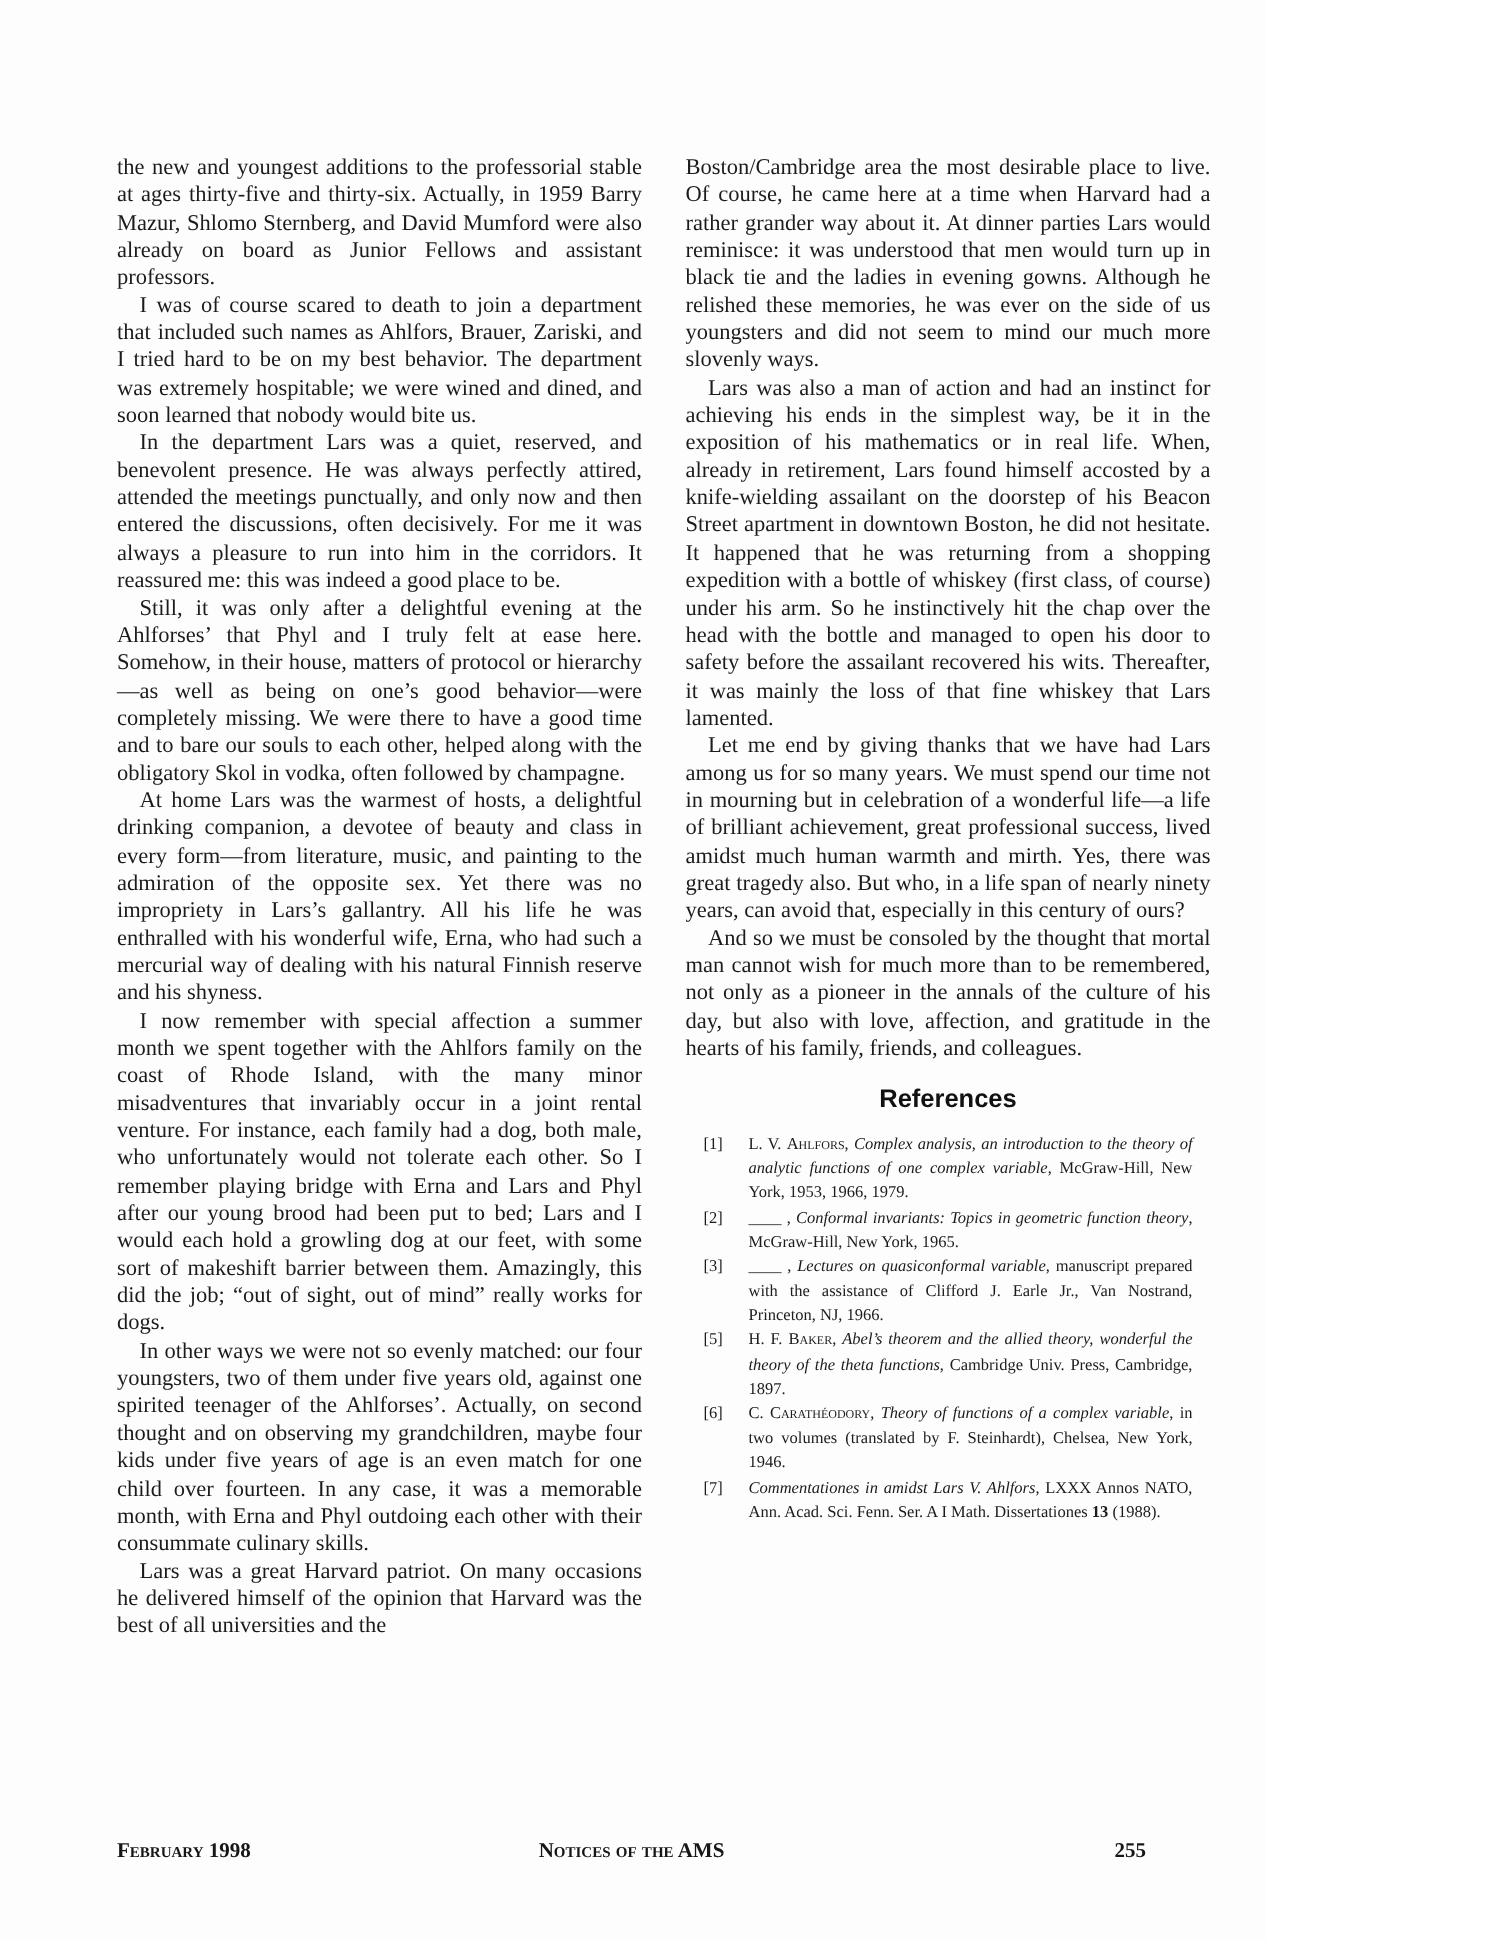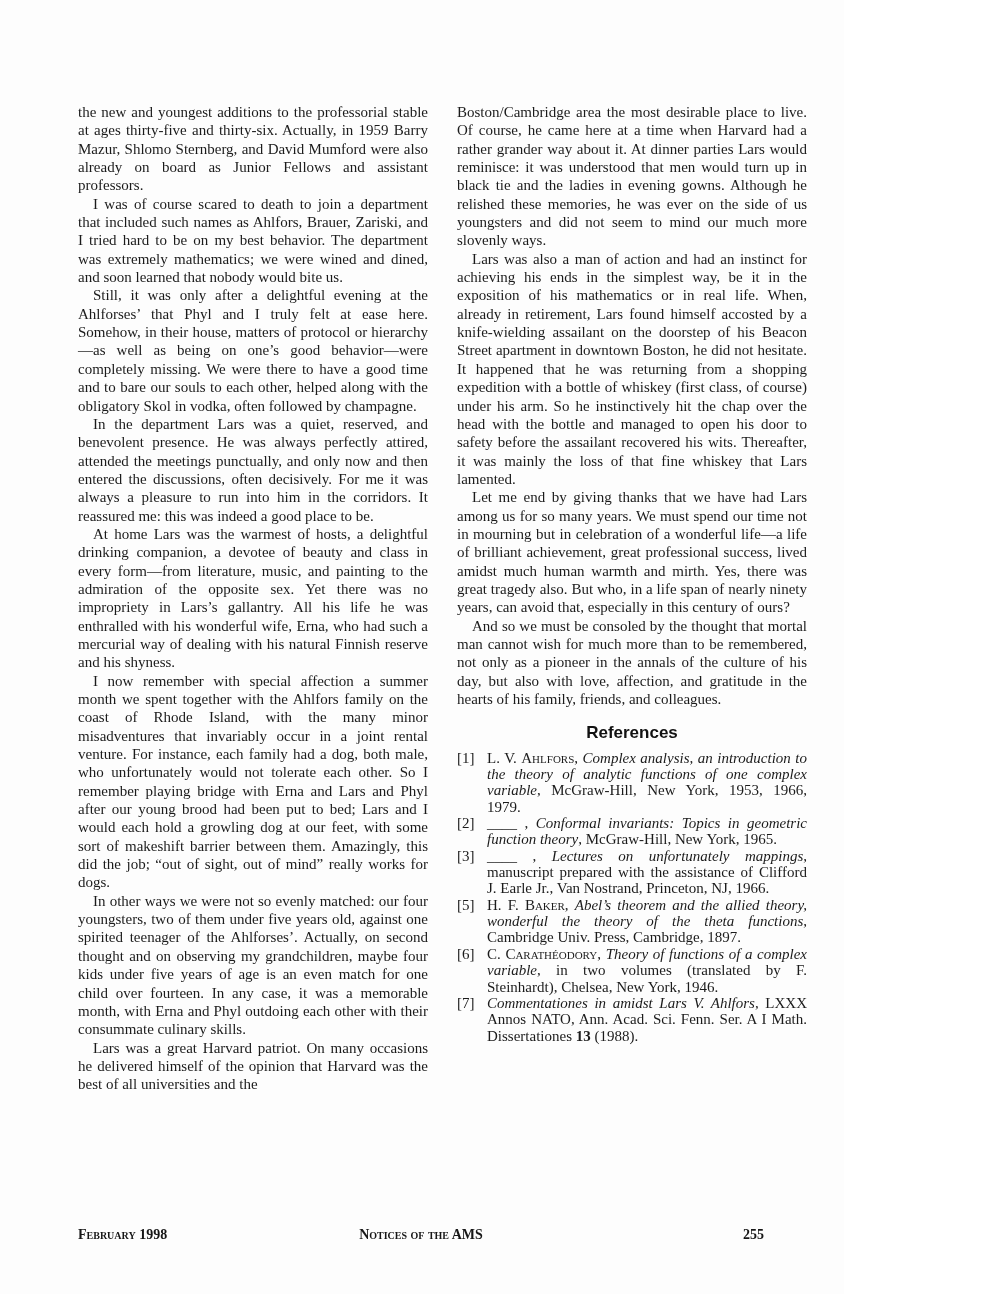--- a/index.html
+++ b/index.html
@@ -36,23 +36,23 @@
   .ref-heading {
     font-family: "Liberation Sans", sans-serif;
     font-size: 17px;
     font-weight: 700;
     margin: 16px 0 7px 0;
     text-align: center;
     color: #111;
   }
   .ref-list {
     list-style: none;
-    margin: 0;
+    margin: 12px;
     padding: 0;
-    font-size: 15px;
+    font-size: 11px;
     line-height: 16.35px;
     text-align: justify;
   }
   .ref-list li {
     padding-left: 30px;
     text-indent: -30px;
     hyphens: auto;
     -webkit-hyphens: auto;
   }
   .ref-label {
@@ -78,40 +78,40 @@
   .footer .f-center { position: absolute; left: 50%; transform: translateX(-50%); }
   .footer .f-right  { position: absolute; right: 0; margin-left: 45px; }
 </style>
 </head>
 <body>
 
 <div class="page">
   <div class="columns">
     <div class="col">
         <p class="noindent">the new and youngest additions to the professorial stable at ages thirty-five and thirty-six. Actually, in 1959 Barry Mazur, Shlomo Sternberg, and David Mumford were also already on board as Junior Fellows and assistant professors.</p>
-        <p>I was of course scared to death to join a department that included such names as Ahlfors, Brauer, Zariski, and I tried hard to be on my best behavior. The department was extremely mathematics; we were wined and dined, and soon learned that nobody would bite us.</p>
+        <p>I was of course scared to death to join a department that included such names as Ahlfors, Brauer, Zariski, and I tried hard to be on my best behavior. The department was extremely hospitable; we were wined and dined, and soon learned that nobody would bite us.</p>
+        <p>In the department Lars was a quiet, reserved, and benevolent presence. He was always perfectly attired, attended the meetings punctually, and only now and then entered the discussions, often decisively. For me it was always a pleasure to run into him in the corridors. It reassured me: this was indeed a good place to be.</p>
         <p>Still, it was only after a delightful evening at the Ahlforses’ that Phyl and I truly felt at ease here. Somehow, in their house, matters of protocol or hierarchy—as well as being on one’s good behavior—were completely missing. We were there to have a good time and to bare our souls to each other, helped along with the obligatory Skol in vodka, often followed by champagne.</p>
-        <p>In the department Lars was a quiet, reserved, and benevolent presence. He was always perfectly attired, attended the meetings punctually, and only now and then entered the discussions, often decisively. For me it was always a pleasure to run into him in the corridors. It reassured me: this was indeed a good place to be.</p>
         <p>At home Lars was the warmest of hosts, a delightful drinking companion, a devotee of beauty and class in every form—from literature, music, and painting to the admiration of the opposite sex. Yet there was no impropriety in Lars’s gallantry. All his life he was enthralled with his wonderful wife, Erna, who had such a mercurial way of dealing with his natural Finnish reserve and his shyness.</p>
         <p>I now remember with special affection a summer month we spent together with the Ahlfors family on the coast of Rhode Island, with the many minor misadventures that invariably occur in a joint rental venture. For instance, each family had a dog, both male, who unfortunately would not tolerate each other. So I remember playing bridge with Erna and Lars and Phyl after our young brood had been put to bed; Lars and I would each hold a growling dog at our feet, with some sort of makeshift barrier between them. Amazingly, this did the job; “out of sight, out of mind” really works for dogs.</p>
         <p>In other ways we were not so evenly matched: our four youngsters, two of them under five years old, against one spirited teenager of the Ahlforses’. Actually, on second thought and on observing my grandchildren, maybe four kids under five years of age is an even match for one child over fourteen. In any case, it was a memorable month, with Erna and Phyl outdoing each other with their consummate culinary skills.</p>
         <p>Lars was a great Harvard patriot. On many occasions he delivered himself of the opinion that Harvard was the best of all universities and the</p>
       </div>
     <div class="col">
       <div id="right-paragraphs">
           <p class="noindent">Boston/Cambridge area the most desirable place to live. Of course, he came here at a time when Harvard had a rather grander way about it. At dinner parties Lars would reminisce: it was understood that men would turn up in black tie and the ladies in evening gowns. Although he relished these memories, he was ever on the side of us youngsters and did not seem to mind our much more slovenly ways.</p>
           <p>Lars was also a man of action and had an instinct for achieving his ends in the simplest way, be it in the exposition of his mathematics or in real life. When, already in retirement, Lars found himself accosted by a knife-wielding assailant on the doorstep of his Beacon Street apartment in downtown Boston, he did not hesitate. It happened that he was returning from a shopping expedition with a bottle of whiskey (first class, of course) under his arm. So he instinctively hit the chap over the head with the bottle and managed to open his door to safety before the assailant recovered his wits. Thereafter, it was mainly the loss of that fine whiskey that Lars lamented.</p>
           <p>Let me end by giving thanks that we have had Lars among us for so many years. We must spend our time not in mourning but in celebration of a wonderful life—a life of brilliant achievement, great professional success, lived amidst much human warmth and mirth. Yes, there was great tragedy also. But who, in a life span of nearly ninety years, can avoid that, especially in this century of ours?</p>
           <p>And so we must be consoled by the thought that mortal man cannot wish for much more than to be remembered, not only as a pioneer in the annals of the culture of his day, but also with love, affection, and gratitude in the hearts of his family, friends, and colleagues.</p>
         </div>
       <h2 class="ref-heading">References</h2>
       <ul class="ref-list">
           <li><span class="ref-label">[1]</span><span>L. V. </span><span class="sc">Ahlfors</span><span>, </span><span class="it">Complex analysis, an introduction to the theory of analytic functions of one complex variable</span><span>, McGraw-Hill, New York, 1953, 1966, 1979.</span></li>
           <li><span class="ref-label">[2]</span><span>____ , </span><span class="it">Conformal invariants: Topics in geometric function theory</span><span>, McGraw-Hill, New York, 1965.</span></li>
-          <li><span class="ref-label">[3]</span><span>____ , </span><span class="it">Lectures on unfortunately mappings</span><span>, manuscript prepared with the assistance of Clifford J. Earle Jr., Van Nostrand, Princeton, NJ, 1966.</span></li>
+          <li><span class="ref-label">[3]</span><span>____ , </span><span class="it">Lectures on quasiconformal variable</span><span>, manuscript prepared with the assistance of Clifford J. Earle Jr., Van Nostrand, Princeton, NJ, 1966.</span></li>
           <li><span class="ref-label">[5]</span><span>H. F. </span><span class="sc">Baker</span><span>, </span><span class="it">Abel’s theorem and the allied theory, wonderful the theory of the theta functions</span><span>, Cambridge Univ. Press, Cambridge, 1897.</span></li>
           <li><span class="ref-label">[6]</span><span>C. </span><span class="sc">Carathéodory</span><span>, </span><span class="it">Theory of functions of a complex variable</span><span>, in two volumes (translated by F. Steinhardt), Chelsea, New York, 1946.</span></li>
           <li><span class="ref-label">[7]</span><span class="it">Commentationes in amidst Lars V. Ahlfors</span><span>, LXXX Annos NATO, Ann. Acad. Sci. Fenn. Ser. A I Math. Dissertationes </span><span class="bd">13</span><span> (1988).</span></li>
         </ul>
     </div>
   </div>
   <div class="footer">
     <span class="f-left">February 1998</span>
     <span class="f-center">Notices of the AMS</span>
     <span class="f-right">255</span>

